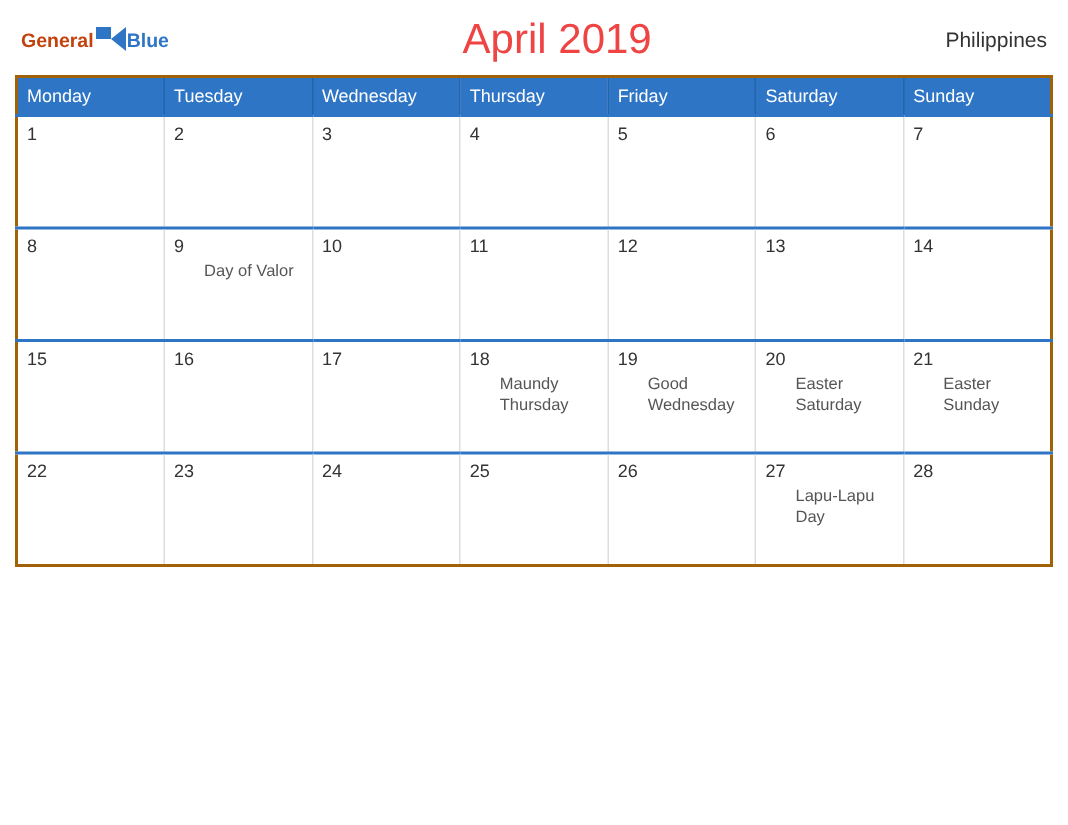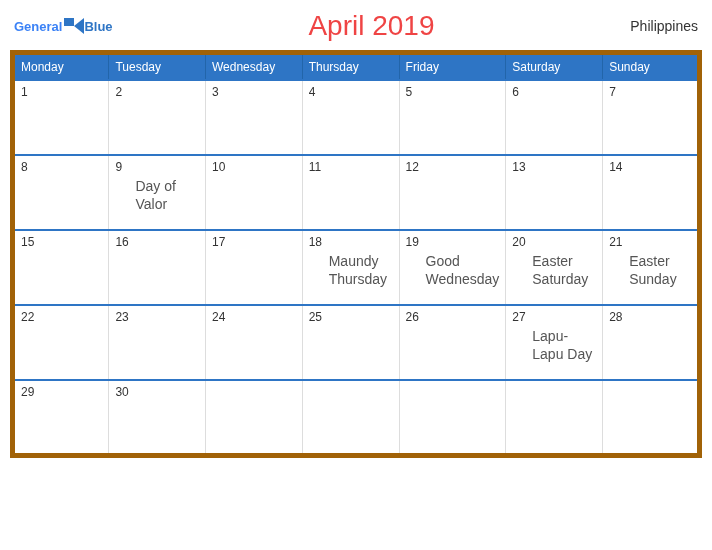--- a/index.html
+++ b/index.html
@@ -24,21 +24,21 @@
       padding: 0 4px;
     }
     .logo {
       display: flex;
       align-items: center;
       font-size: 13px;
       font-weight: bold;
       color: #333;
     }
     .logo-general {
-      color: #3b82f6;
+      color: #c2410c;
       font-weight: bold;
     }
     .logo-blue {
       color: #2e75c5;
       font-weight: bold;
     }
     .logo-flag {
       width: 20px;
       height: 16px;
       margin-left: 2px;
@@ -50,21 +50,21 @@
       text-align: center;
     }
     .country {
       font-size: 14px;
       color: #333;
       text-align: center;
     }
     .calendar {
       width: 100%;
       border-collapse: collapse;
-      border: 5px solid #a16207;
+      border: 2px solid #a16207;
     }
     .calendar thead tr th {
       background-color: #2e75c5;
       color: #fff;
       font-size: 12px;
       font-weight: normal;
       padding: 5px 6px;
       text-align: left;
       border: 1px solid #2265aa;
     }
@@ -81,21 +81,21 @@
     .calendar tbody tr td.empty {
       background: #fff;
     }
     .day-number {
       font-size: 12px;
       color: #333;
       display: block;
       margin-bottom: 3px;
     }
     .holiday {
-      font-size: 14px;
+      font-size: 11px;
       color: #555;
       display: block;
       line-height: 1.3;
       padding-left: 20px;
     }
     .row-border-top td {
       border-top: 2px solid #2e75c5 !important;
     }
     .last-row td {
       height: 55px;
@@ -223,28 +223,15 @@
             <span class="day-number">26</span>
           </td>
           <td>
             <span class="day-number">27</span>
             <span class="holiday">Lapu-Lapu Day</span>
           </td>
           <td>
             <span class="day-number">28</span>
           </td>
         </tr>
-        <tr class="row-border-top last-row">
-          <td>
-            <span class="day-number">29</span>
-          </td>
-          <td>
-            <span class="day-number">30</span>
-          </td>
-          <td class="empty"></td>
-          <td class="empty"></td>
-          <td class="empty"></td>
-          <td class="empty"></td>
-          <td class="empty"></td>
-        </tr>
       </tbody>
   </table>
 </div>
 
 </body></html>

